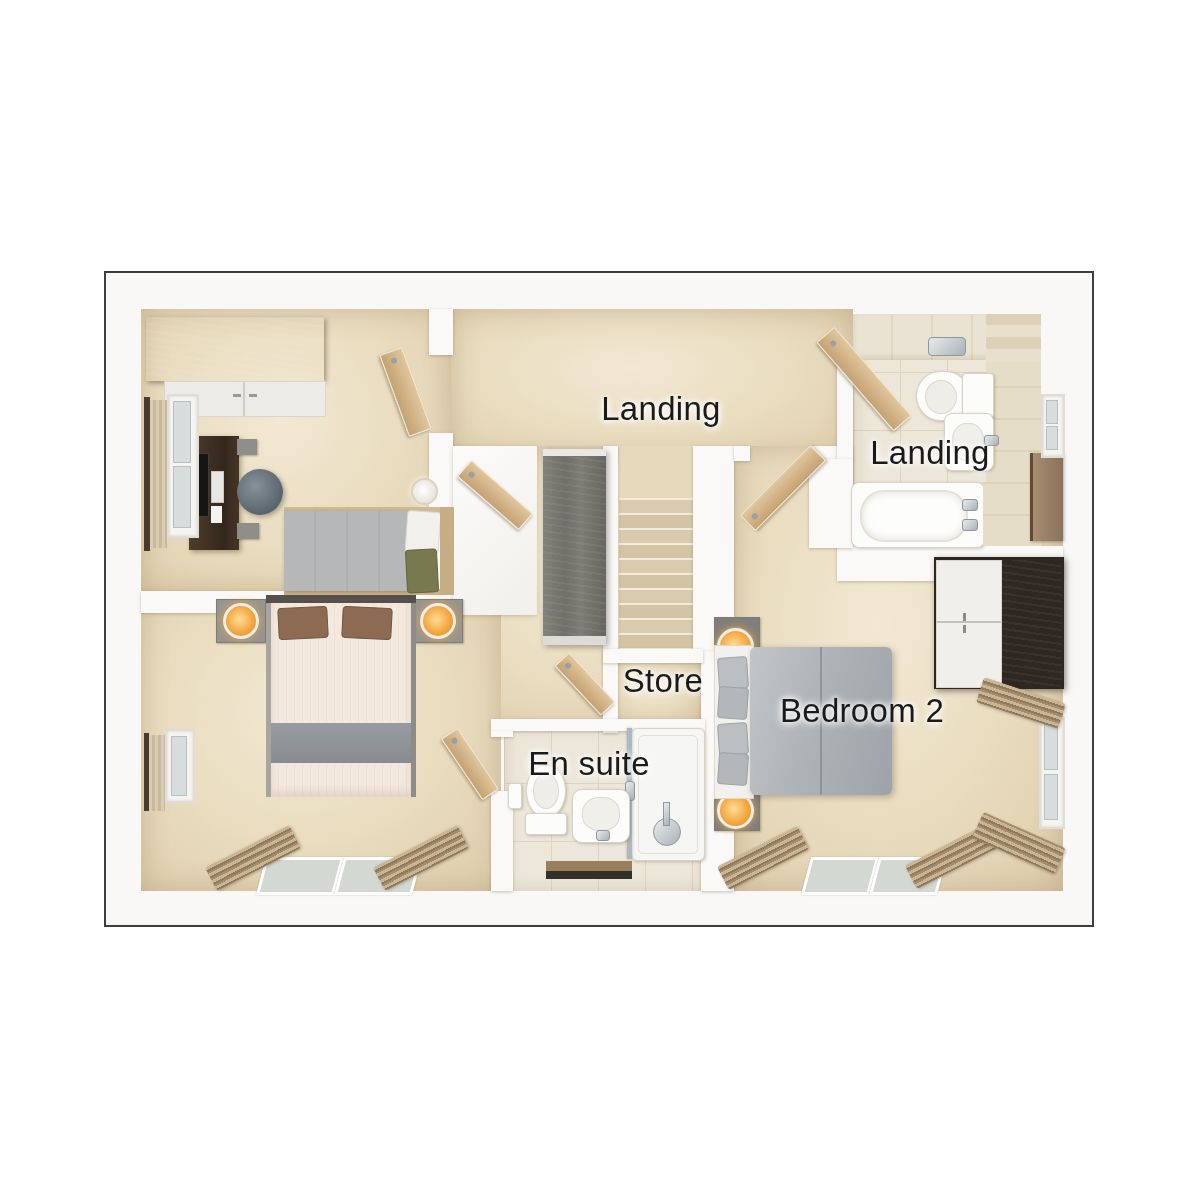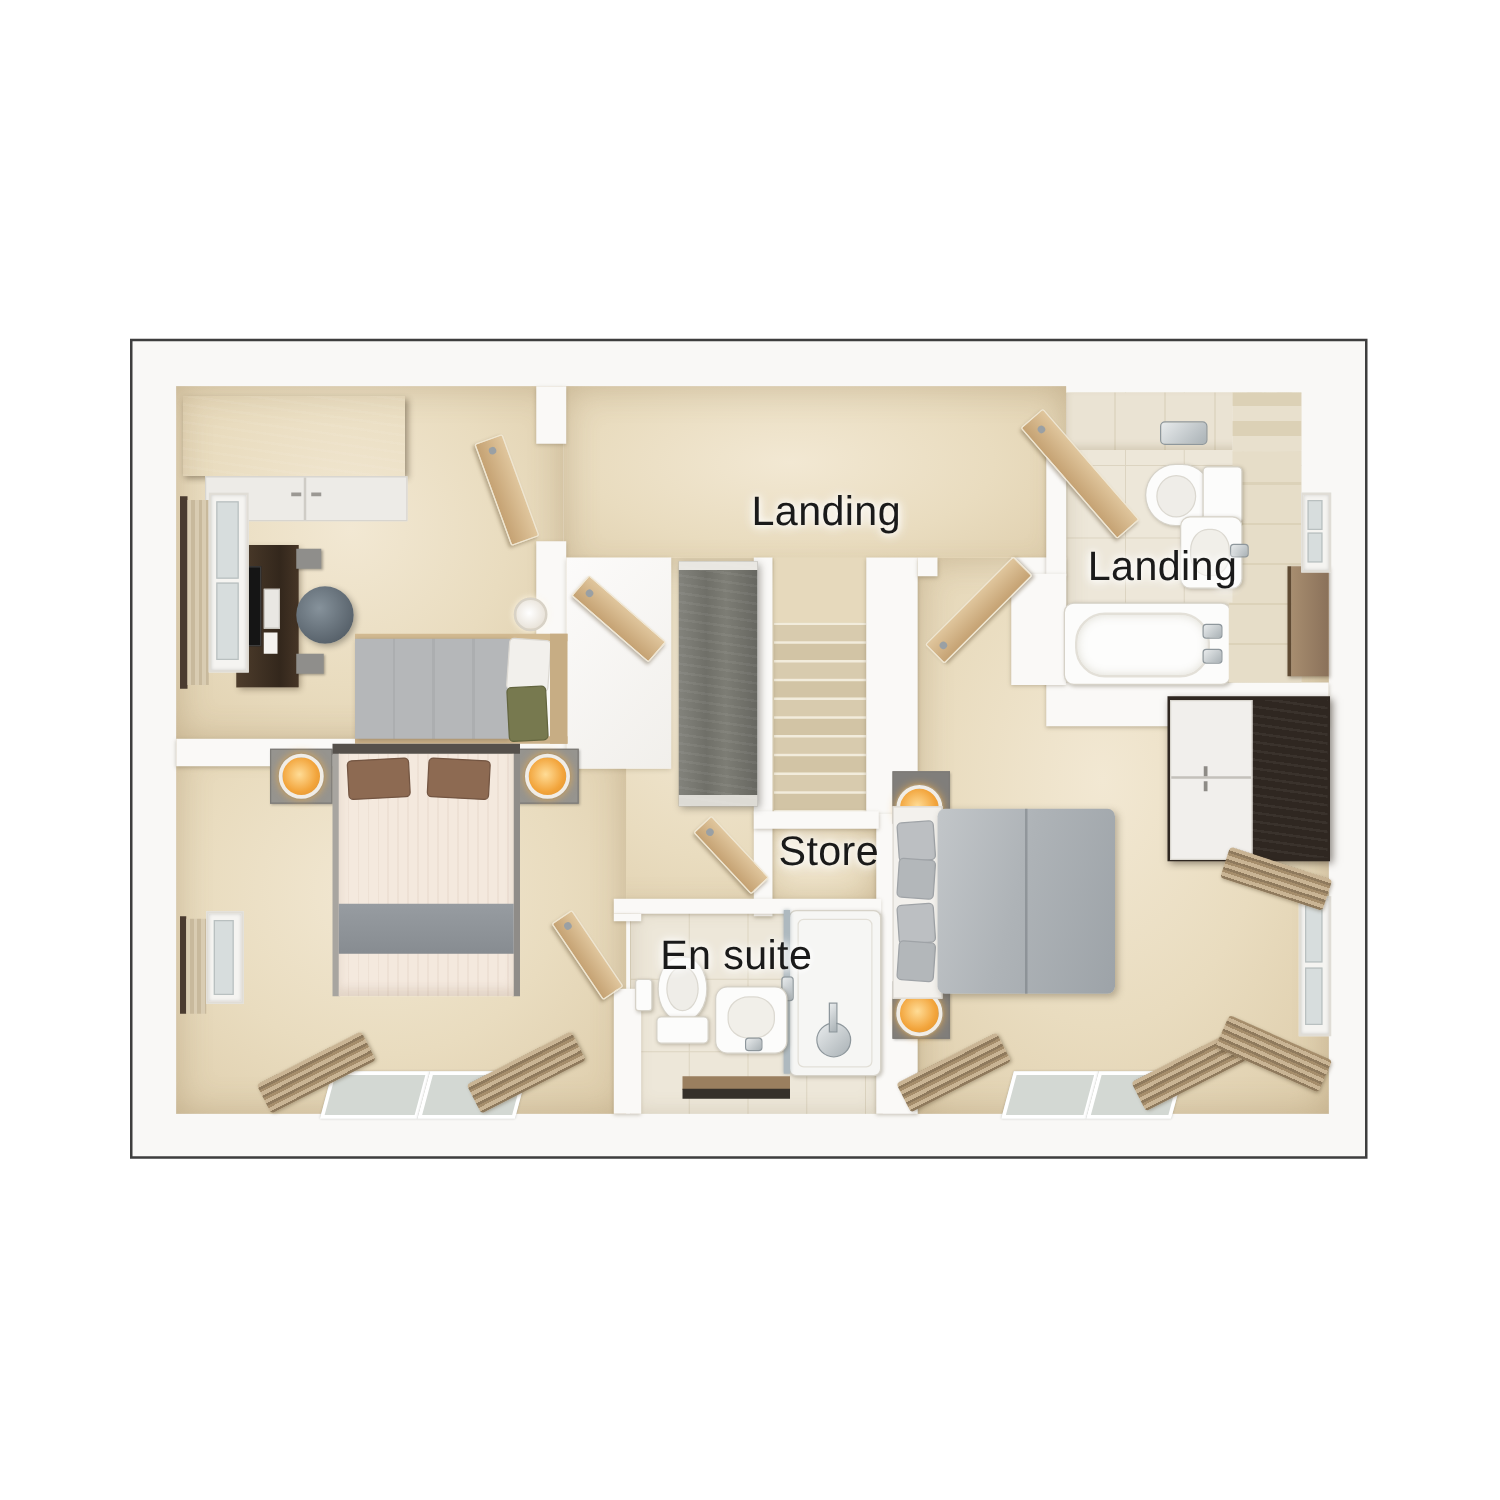--- a/index.html
+++ b/index.html
@@ -256,15 +256,16 @@
       <div class="pane" style="left:3px;top:5px;width:12px;height:44px;"></div>
       <div class="pane" style="left:3px;top:55px;width:12px;height:44px;"></div>
     </div>
     <div class="abs curtain" style="left:872px;top:417px;width:86px;height:26px;transform:rotate(18deg);"></div>
     <div class="abs curtain" style="left:868px;top:556px;width:90px;height:28px;transform:rotate(24deg);"></div>
 
     <div class="abs label" style="left:555px;top:136px;">Landing</div>
     <div class="abs label" style="left:824px;top:180px;">Landing</div>
     <div class="abs label" style="left:557px;top:408px;">Store</div>
     <div class="abs label" style="left:483px;top:491px;">En suite</div>
+    <div class="abs label" style="left:756px;top:438px;">Bedroom 2</div>
 
   </div>
 </div>
 
 </body></html>

